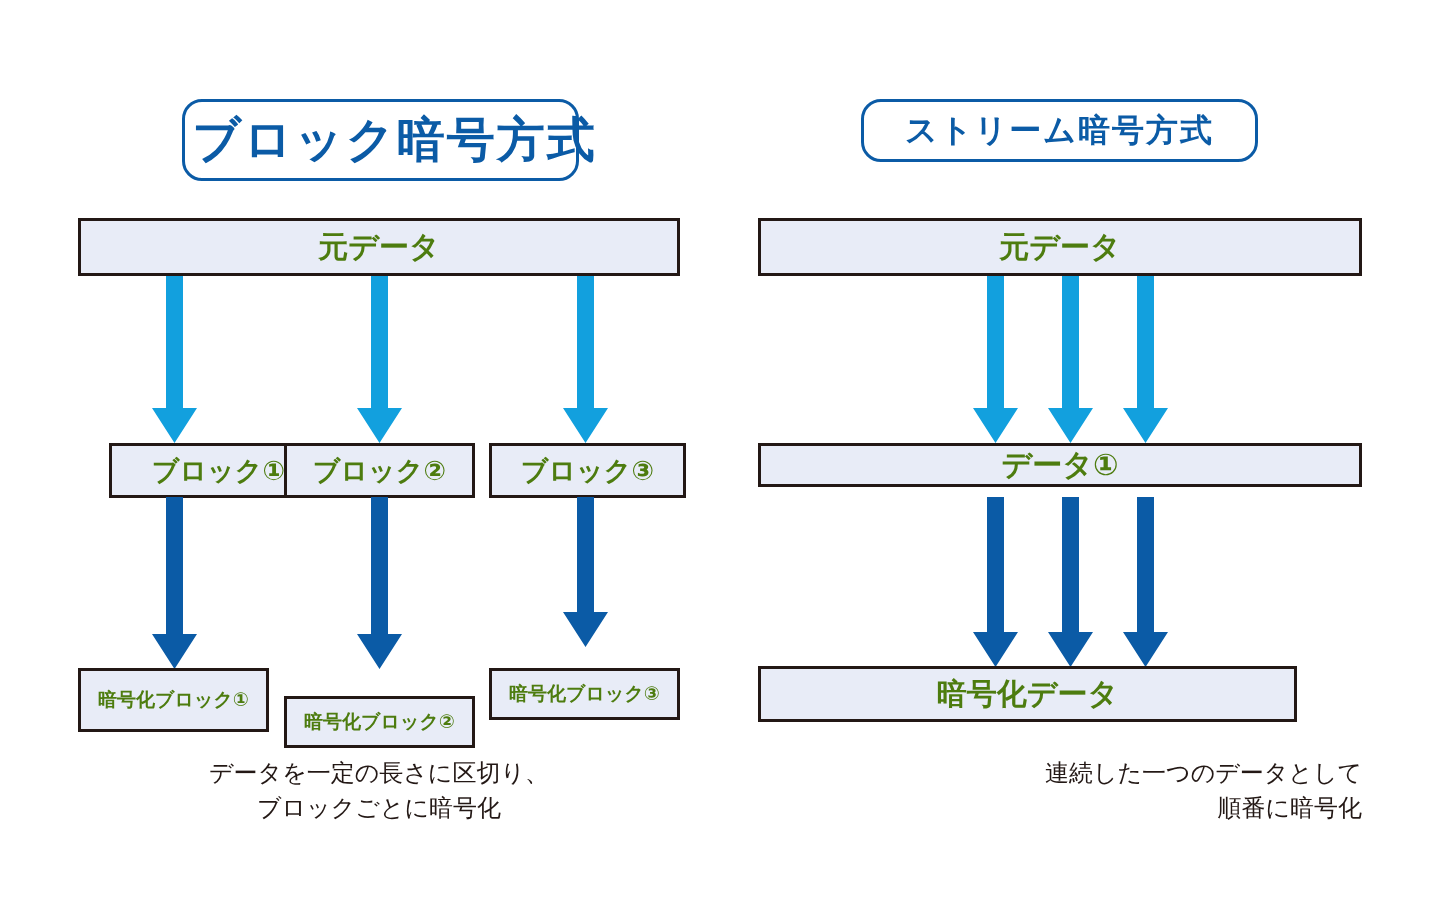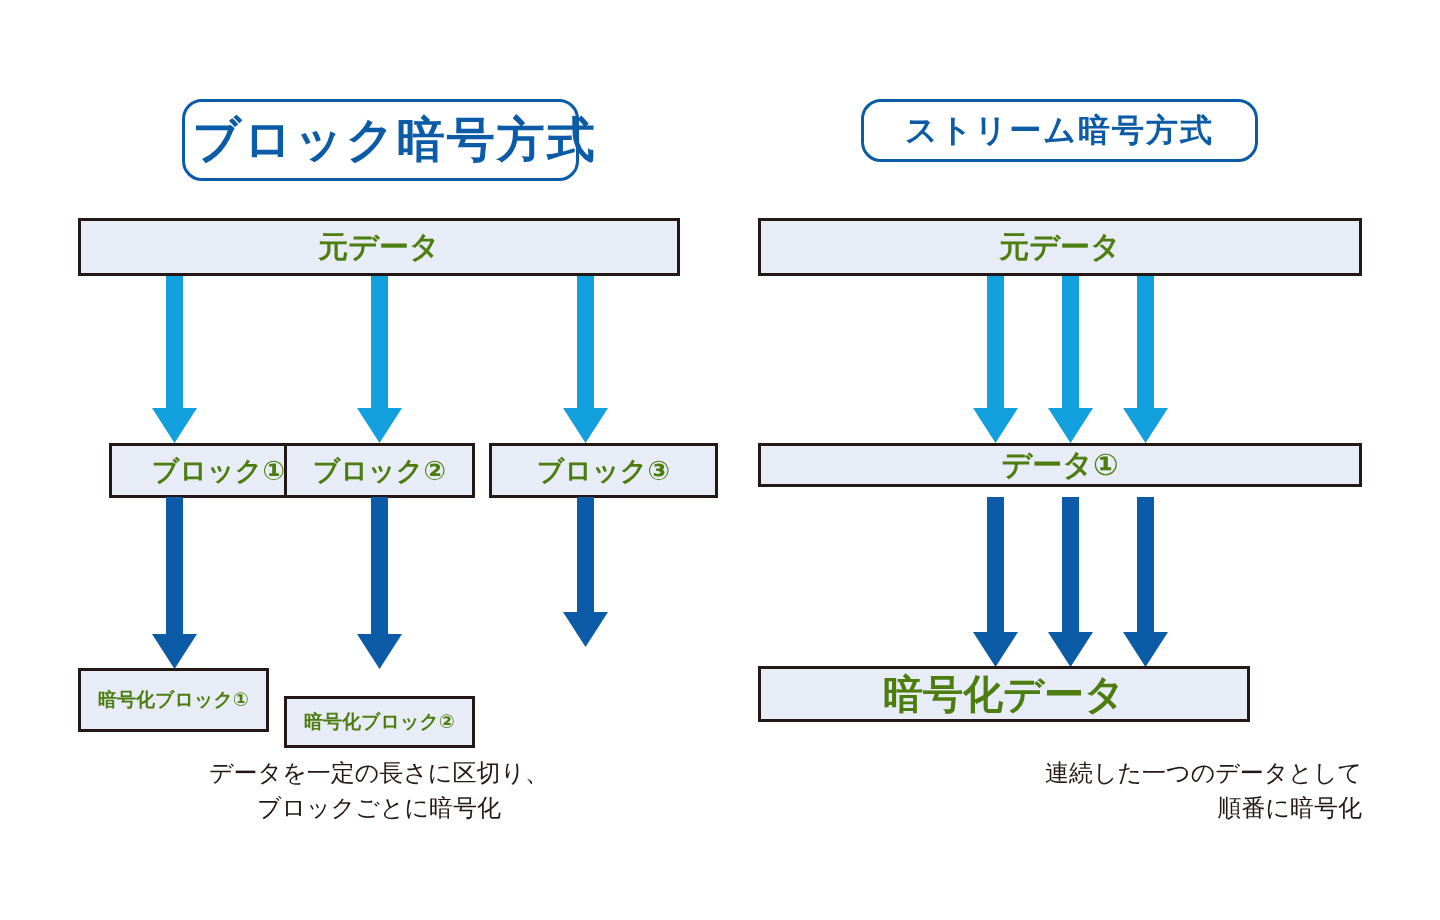--- a/index.html
+++ b/index.html
@@ -72,29 +72,29 @@
     color: #4d7c0f;
     font-weight: bold;
     white-space: nowrap;
     text-align: center;
   }
 
   
   .l-src   { left: 78px;  top: 218px; width: 602px; height: 58px;  font-size: 30px; }
   .l-blk1  { left: 78px;  top: 443px; width: 219px; height: 55px;  font-size: 27px; margin-left: 31px; }
   .l-blk2  { left: 284px; top: 443px; width: 191px; height: 55px;  font-size: 27px; }
-  .l-blk3  { left: 489px; top: 443px; width: 229px; height: 55px;  font-size: 27px; }
+  .l-blk3  { left: 489px; top: 443px; width: 197px; height: 55px;  font-size: 27px; }
   .l-enc1  { left: 78px;  top: 668px; width: 191px; height: 64px;  font-size: 19px; }
   .l-enc2  { left: 284px; top: 696px; width: 191px; height: 52px;  font-size: 19px; }
   .l-enc3  { left: 489px; top: 668px; width: 191px; height: 52px;  font-size: 19px; }
 
   
   .r-src   { left: 758px; top: 218px; width: 604px; height: 58px; font-size: 30px; }
   .r-data  { left: 758px; top: 443px; width: 604px; height: 44px; font-size: 30px; }
-  .r-enc   { left: 758px; top: 666px; width: 492px; height: 56px; font-size: 40px; }
+  .r-enc   { left: 758px; top: 666px; width: 539px; height: 56px; font-size: 30px; }
 
   
   .arrow {
     position: absolute;
   }
   .arrow svg { display: block; }
 
   
   .caption {
     position: absolute;
@@ -151,20 +151,21 @@
       </svg>
     </div>
     <div class="arrow" style="left:563px; top:497px;">
       <svg width="45" height="150" viewBox="0 0 45 150">
         <polygon points="14,0 31,0 31,115 45,115 22.5,150 0,115 14,115" fill="#0B5BA6"></polygon>
       </svg>
     </div>
 
     <div class="box l-enc1">暗号化ブロック①</div>
     <div class="box l-enc2">暗号化ブロック②</div>
+    <div class="box l-enc3">暗号化ブロック③</div>
 
     <div class="caption cap-left">
       <span class="line">データを一定の長さに区切り、</span>
       <span class="line">ブロックごとに暗号化</span>
     </div>
   </div>
 
   <div class="panel panel-right">
 
     <div class="title-pill title-right" style="left:141px;">ストリーム暗号方式</div>

